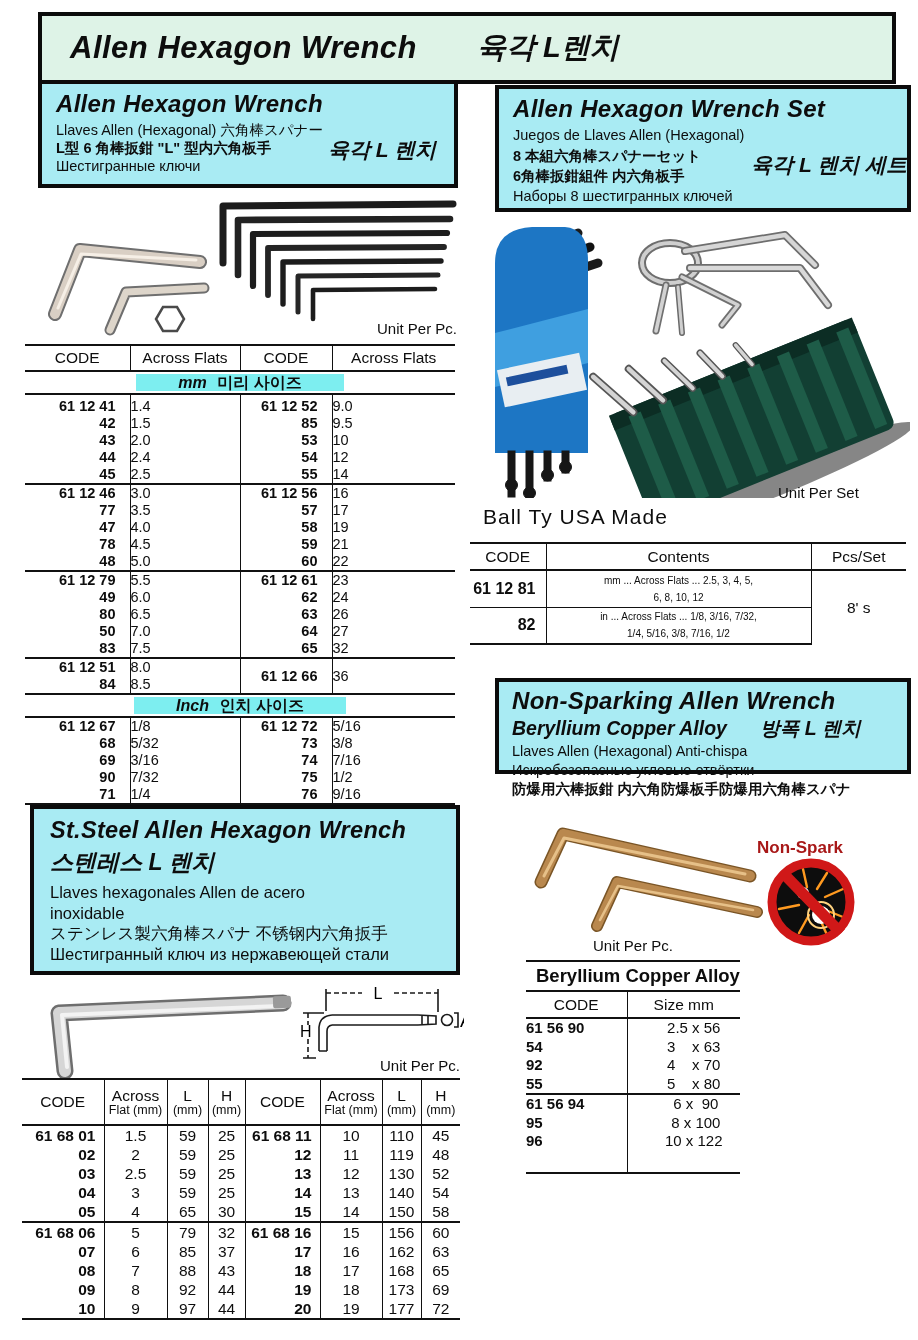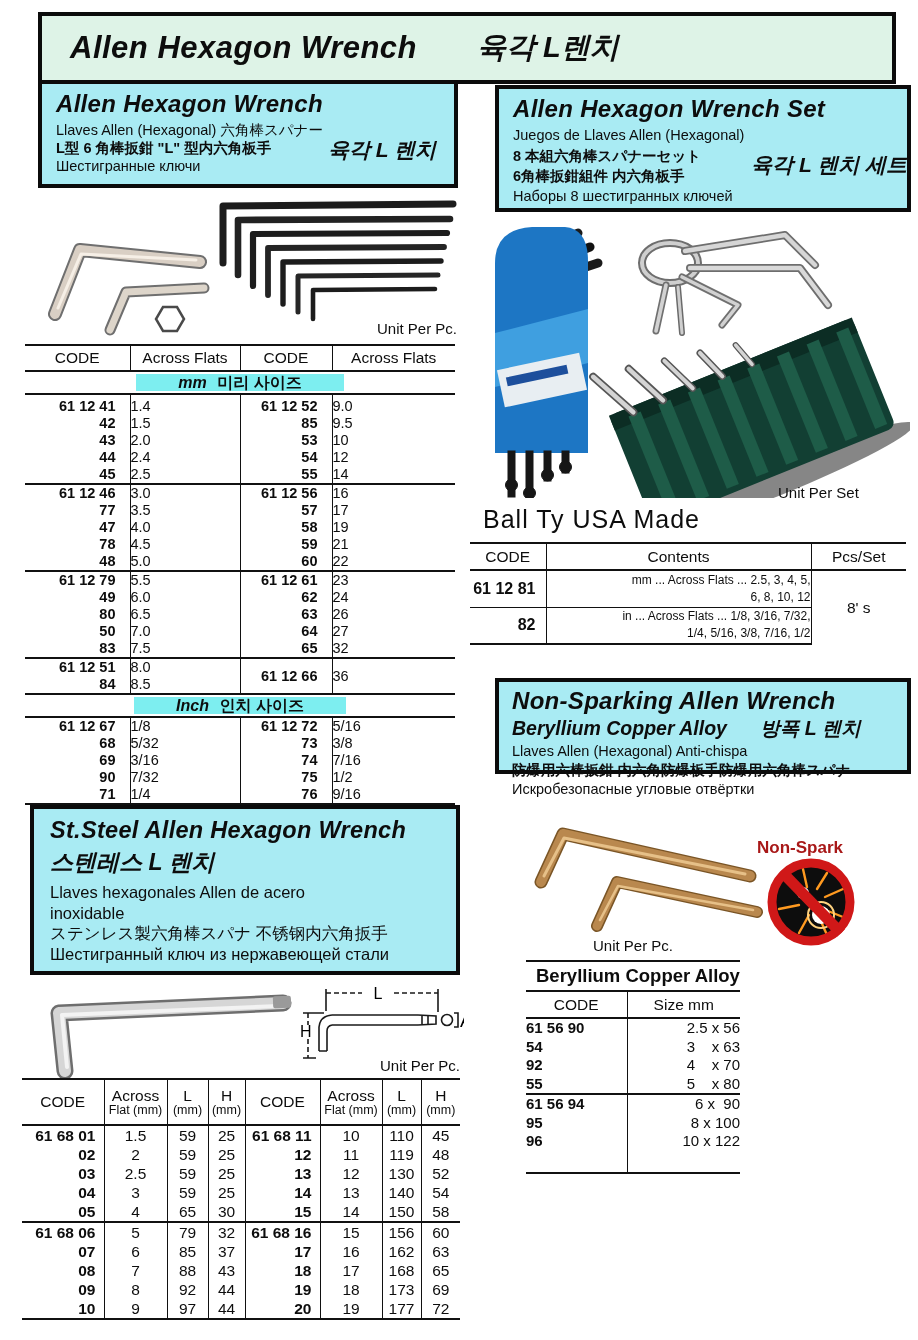--- a/index.html
+++ b/index.html
@@ -14,21 +14,21 @@
   .title-box .tkr{ font-size:29px; font-weight:bold; font-style:italic; margin-left:60px; }
 
   .cyanbox { position:absolute; background:#a9ebf3; border:4px solid #0b0b0b; padding:6px 10px 4px 14px; }
   .cyanbox .bt  { font-size:24px; font-weight:bold; font-style:italic; margin-bottom:3px; letter-spacing:.3px; }
   .cyanbox .bl  { font-size:14.5px; line-height:18px; }
   .cyanbox .blb { font-weight:600; }
   .kr-side { position:absolute; font-weight:bold; font-style:italic; }
 
   
   .unit-label { position:absolute; font-size:15px; }
-  .ball-ty { position:absolute; font-size:25px; letter-spacing:1px; }
+  .ball-ty { position:absolute; font-size:21px; letter-spacing:1px; }
 
   
   table { border-collapse:collapse; }
   .size-table { position:absolute; left:25px; top:344px; width:430px; table-layout:fixed; }
   .size-table th { font-weight:normal; font-size:15.5px; height:26px;
     border-top:2px solid #111; border-bottom:2px solid #111; }
   .size-table th + th, .size-table td + td { border-left:1.5px solid #111; }
   .size-table tr.band-row td { border-top:2px solid #111; border-bottom:2px solid #111;
     text-align:center; height:23px; border-left:none !important; }
   .size-table .band { display:inline-block; background:#7deef0; padding:0 42px; font-size:16px;
@@ -60,21 +60,21 @@
   .dims-table tr.group-start td { border-top:2px solid #111; }
   .dims-table tbody tr:last-child td { border-bottom:2px solid #111; }
 
   
   .set-table { position:absolute; left:470px; top:542px; width:436px; table-layout:fixed; }
   .set-table th { font-weight:normal; font-size:15.5px; height:27px;
     border-top:2px solid #111; border-bottom:2px solid #111; }
   .set-table th + th, .set-table td + td { border-left:1.5px solid #111; }
   .set-table td { height:37px; vertical-align:middle; }
   .set-table td.code { font-weight:bold; font-size:16px; text-align:right; padding-right:10px; }
-  .set-table td.contents { font-size:12px; text-align:right; white-space:pre-line; line-height:17px;margin-top:44px; }
+  .set-table td.contents { font-size:10px; text-align:center; white-space:pre-line; line-height:17px;margin-top:44px; }
   .set-table td.pcs { font-size:15.5px; text-align:center; }
   .set-table tr + tr td { border-top:1.5px solid #111; }
   .set-table td.pcs { border-top:none; }
   .set-table tbody tr:last-child td { border-bottom:2px solid #111; }
 
   
   .ns-box { left:495px; top:678px; width:416px; height:96px; padding:5px 10px 2px 13px; }
   .ns-box .bt { font-size:24px; margin-bottom:0; }
   .ns-box .sub { font-size:19.5px; font-weight:bold; font-style:italic; }
   .ns-box .sub .skr { margin-left:28px; }
@@ -83,21 +83,21 @@
     color:#a81818; }
 
   
   .be-table { position:absolute; left:526px; top:960px; width:214px; table-layout:fixed; }
   .be-table .ttl { border-top:2.5px solid #111; border-bottom:2px solid #111; font-size:18.5px;
     font-weight:bold; text-align:left; padding:3px 0 3px 10px; }
   .be-table th { font-weight:normal; font-size:15.5px; height:27px; border-bottom:2px solid #111; }
   .be-table th + th, .be-table td + td { border-left:1.5px solid #111; }
   .be-table td { font-size:15px; height:18.5px; line-height:18.5px; }
   .be-table td.code { font-weight:bold; text-align:left; padding-right:16px; }
-  .be-table td.size { text-align:right; padding-left:20px; white-space:pre;margin-left:32px; }
+  .be-table td.size { text-align:center; padding-left:20px; white-space:pre;margin-left:32px; }
   .be-table tr.group-start td { border-top:2px solid #111; }
   .be-table tr.spacer td { height:22px; border-bottom:2.5px solid #111; }
 
   .photo { position:absolute; }
 </style>
 </head>
 <body>
 
 <div class="page">
 
@@ -399,22 +399,22 @@
     </tbody>
   </table>
 
   <div class="cyanbox ns-box">
     <div class="bt">Non-Sparking Allen Wrench</div>
     <div class="sub">
       <span>Beryllium Copper Alloy</span>
       <span class="skr">방폭 L 렌치</span>
     </div>
     <div class="bl">Llaves Allen (Hexagonal) Anti-chispa</div>
+    <div class="bl">Искробезопасные угловые отвёртки</div>
     <div class="bl blb">防爆用六棒扳鉗 内六角防爆板手防爆用六角棒スパナ</div>
-    <div class="bl">Искробезопасные угловые отвёртки</div>
   </div>
 
   <svg class="photo" style="left:505px;top:818px;" width="260" height="120" viewBox="0 0 260 120">
     <g fill="none" stroke-linejoin="round" stroke-linecap="round">
       <path d="M36,64 L58,16 L245,58" stroke="#7a5526" stroke-width="13"></path>
       <path d="M36,64 L58,16 L245,58" stroke="#b9884e" stroke-width="10"></path>
       <path d="M39,58 L59,20 L240,56" stroke="#e6c088" stroke-width="3"></path>
       <path d="M92,108 L112,64 L252,94" stroke="#7a5526" stroke-width="12"></path>
       <path d="M92,108 L112,64 L252,94" stroke="#b9884e" stroke-width="9"></path>
       <path d="M95,102 L113,68 L248,92" stroke="#e6c088" stroke-width="2.6"></path>

